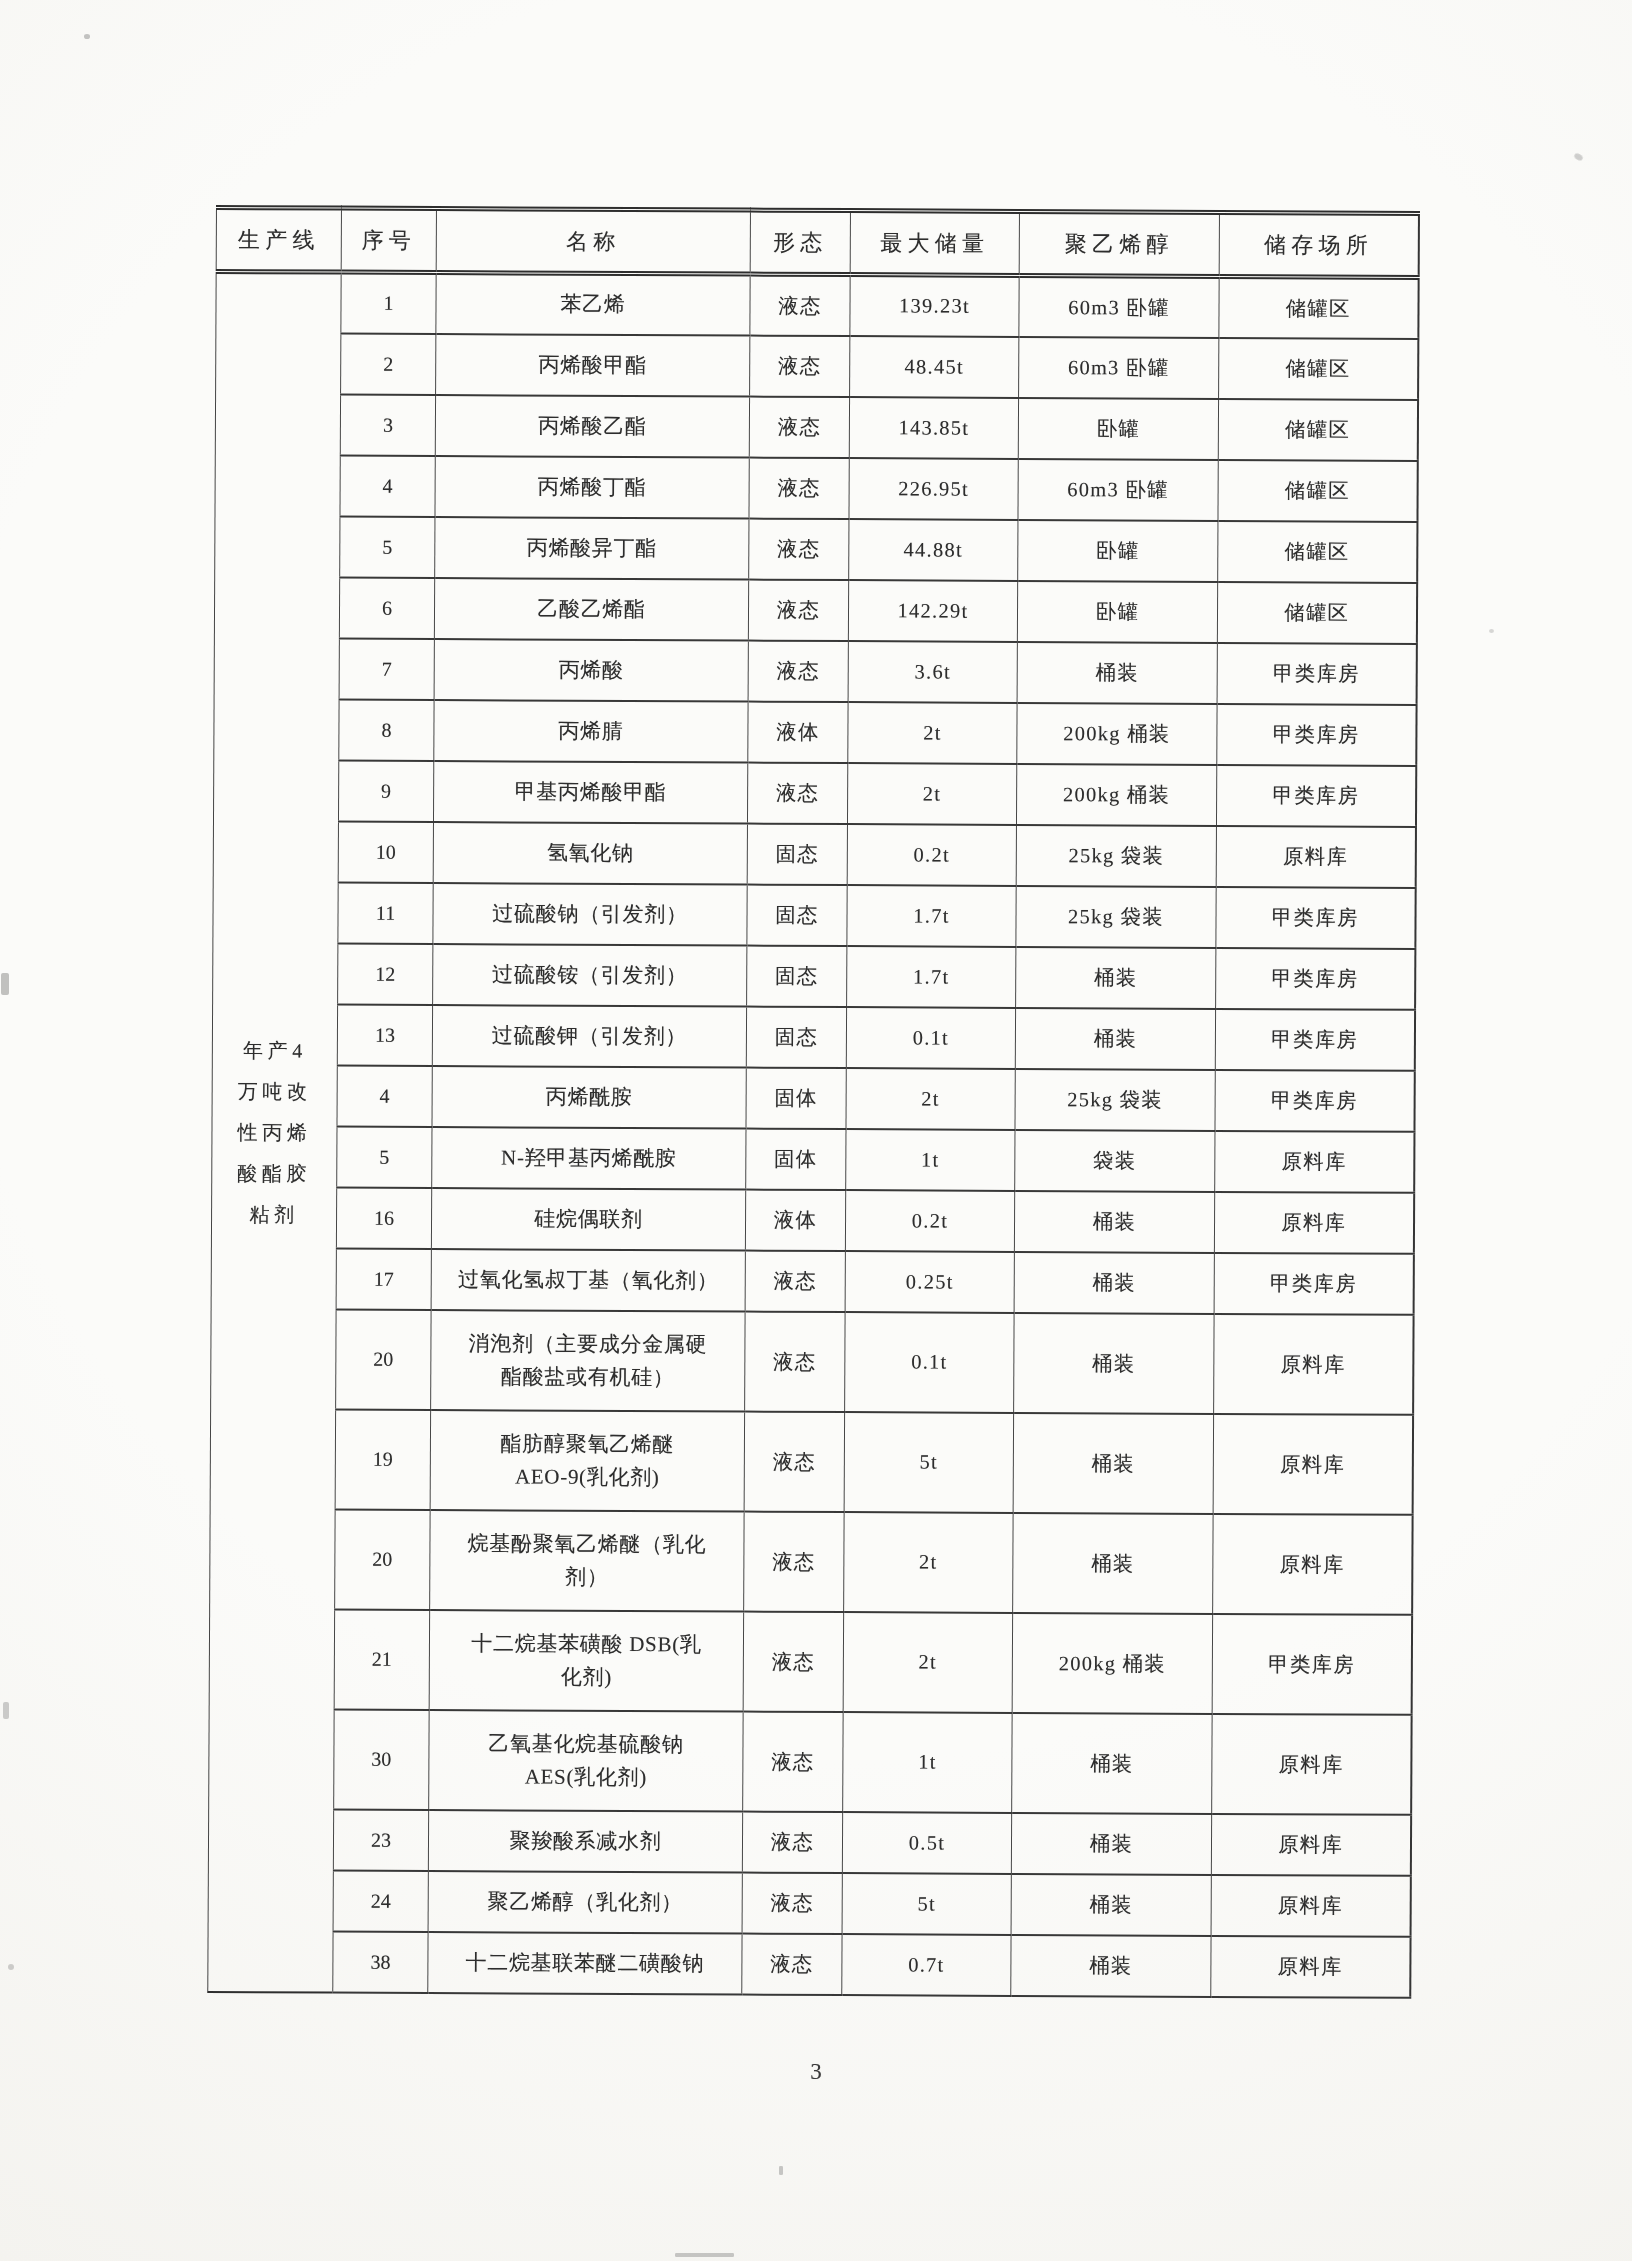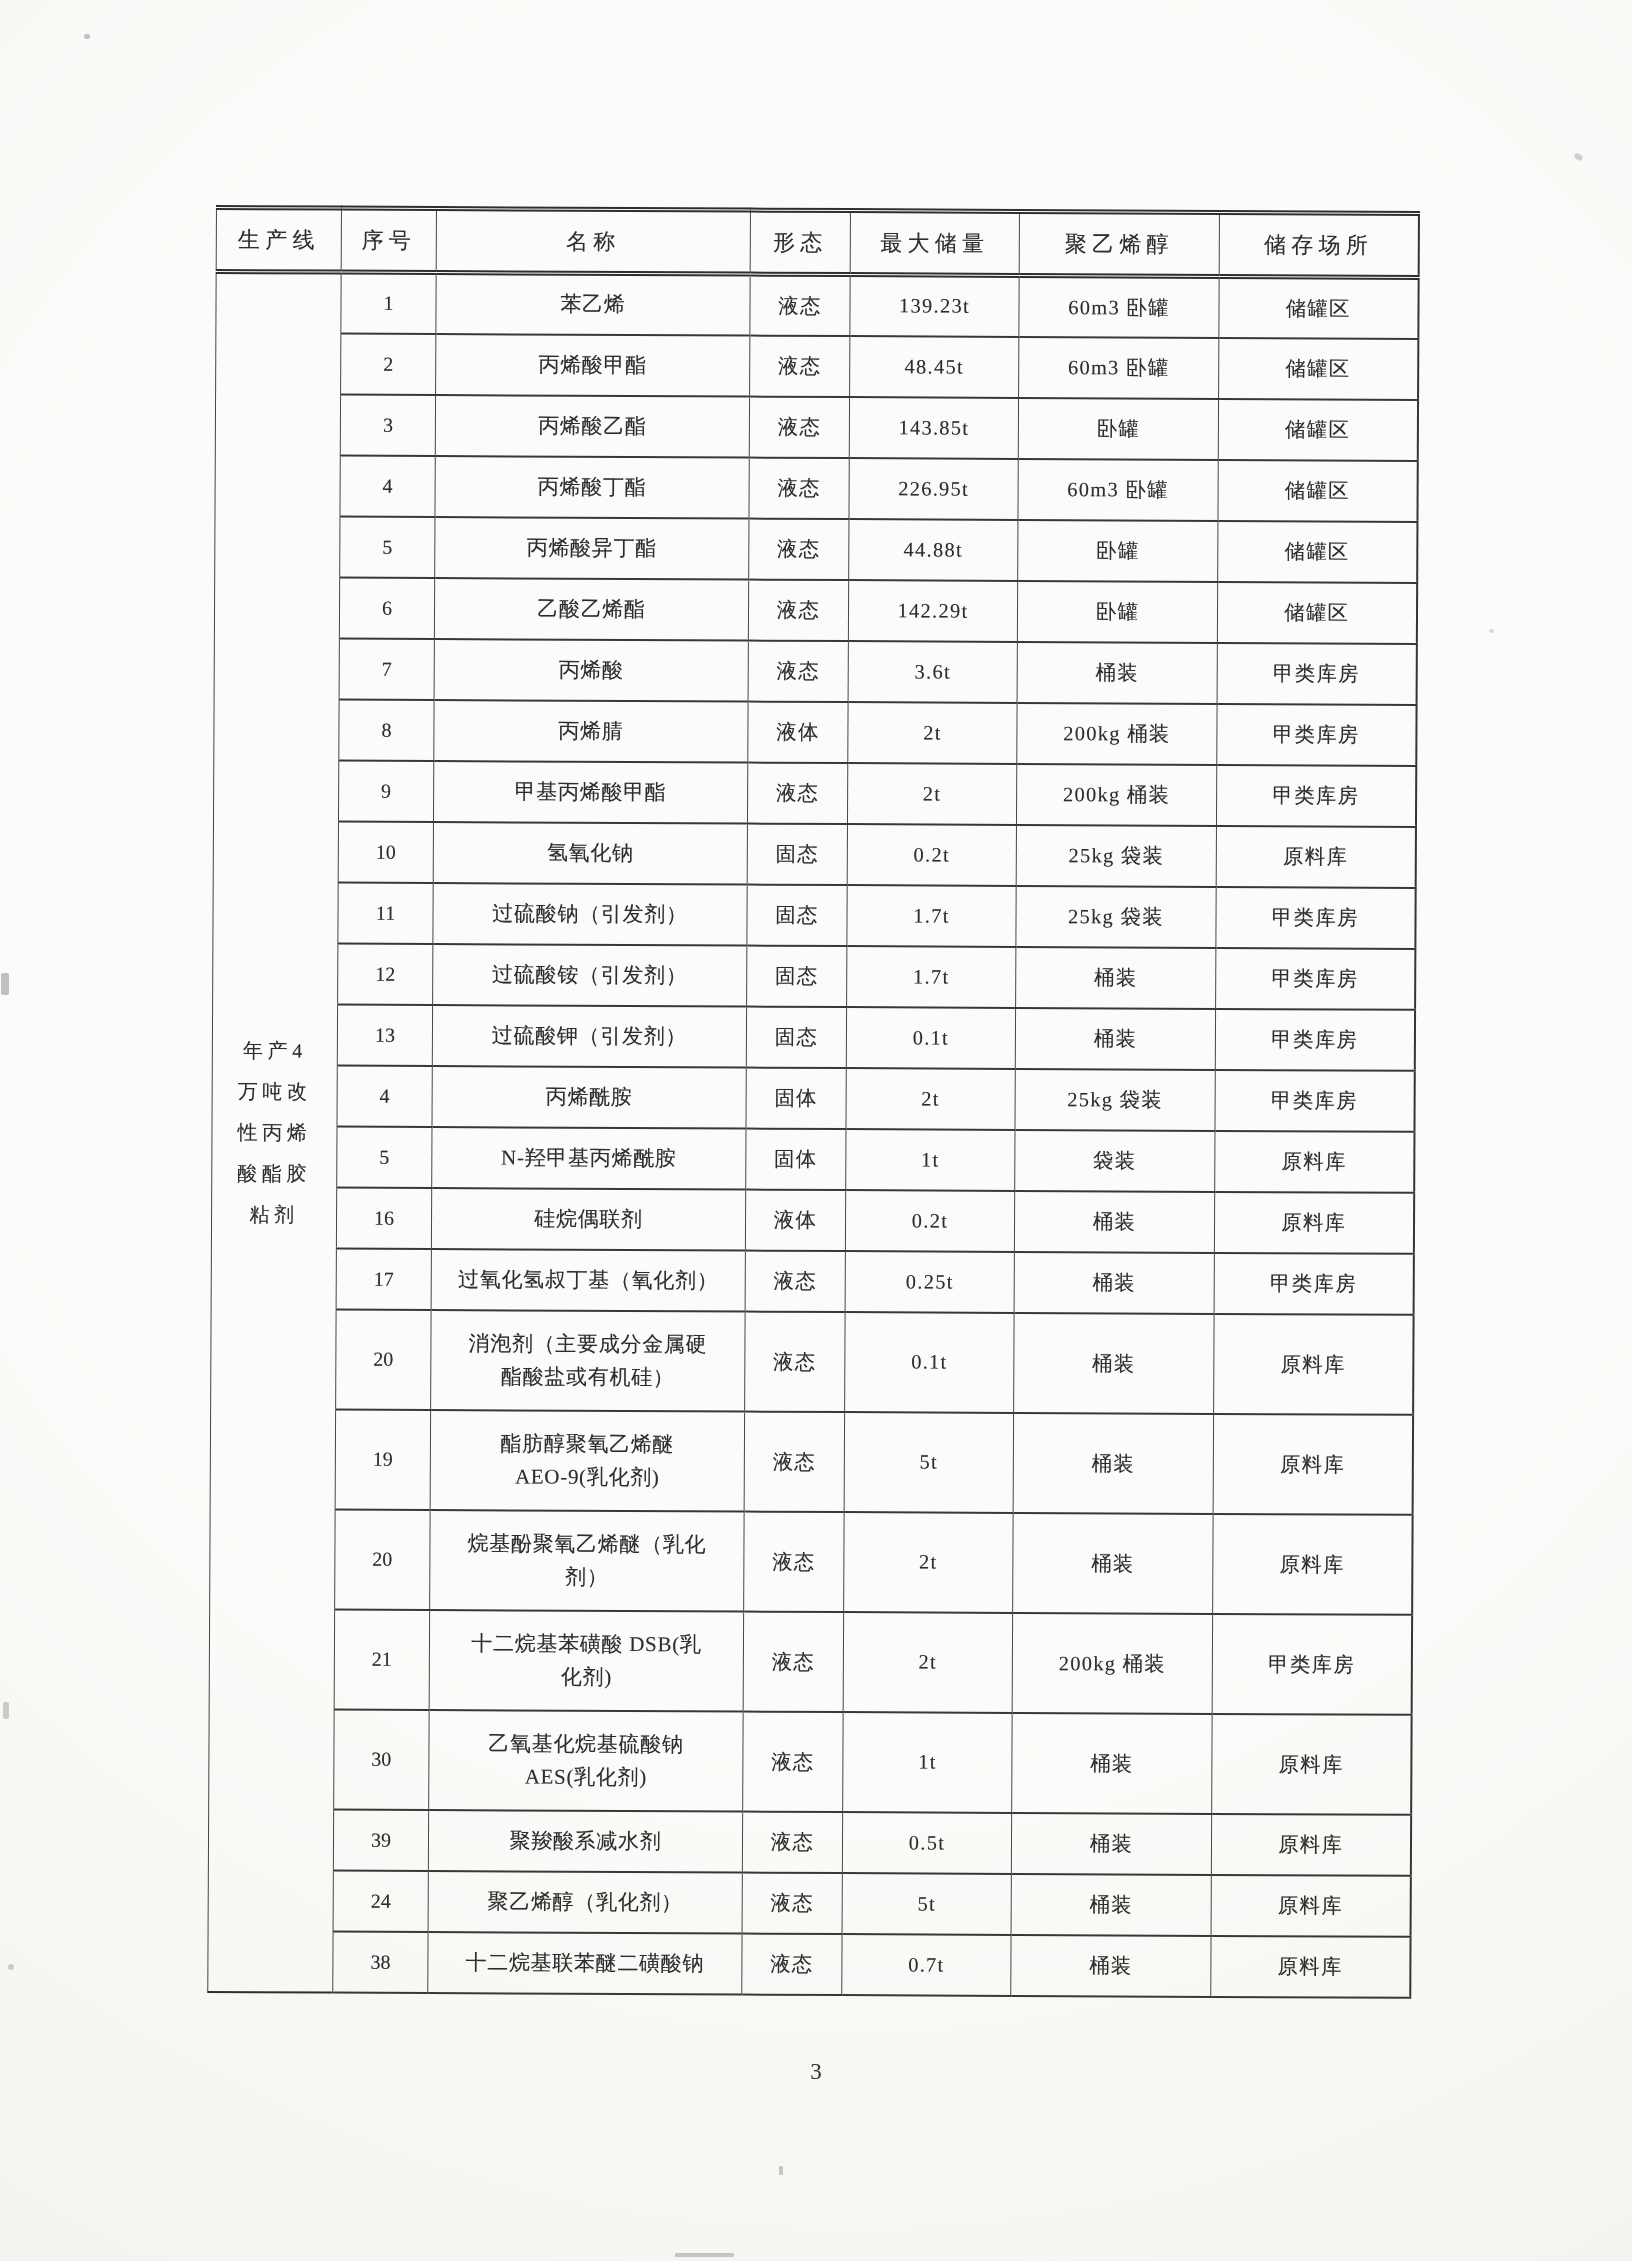--- a/index.html
+++ b/index.html
@@ -274,21 +274,21 @@
           <tr class="tall">
             <td class="serial-col">30</td>
             <td class="name-col">乙氧基化烷基硫酸钠
 AES(乳化剂)</td>
             <td>液态</td>
             <td>1t</td>
             <td>桶装</td>
             <td>原料库</td>
           </tr>
           <tr>
-            <td class="serial-col">39</td>
+            <td class="serial-col">23</td>
             <td class="name-col">聚羧酸系减水剂</td>
             <td>液态</td>
             <td>0.5t</td>
             <td>桶装</td>
             <td>原料库</td>
           </tr>
           <tr>
             <td class="serial-col">24</td>
             <td class="name-col">聚乙烯醇（乳化剂）</td>
             <td>液态</td>

